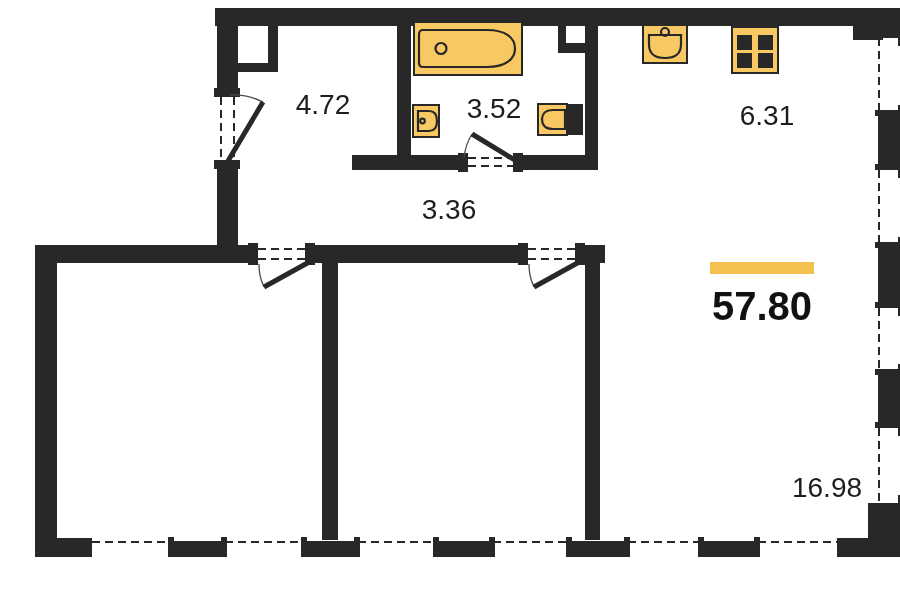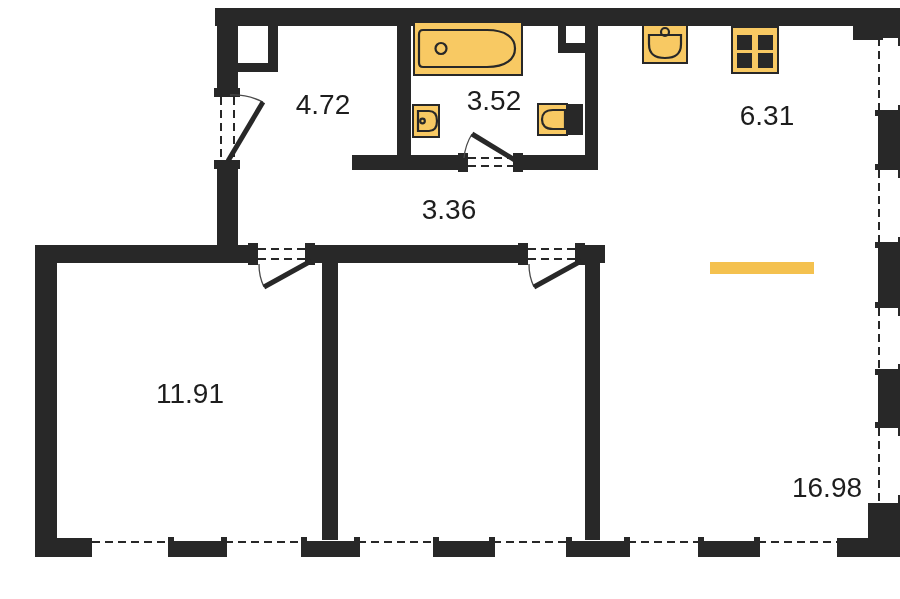--- a/index.html
+++ b/index.html
@@ -200,18 +200,18 @@
       <rect class="burner" x="702" y="35" width="15" height="15"></rect>
       <rect class="burner" x="723" y="35" width="15" height="15"></rect>
       <rect class="burner" x="702" y="53" width="15" height="15"></rect>
       <rect class="burner" x="723" y="53" width="15" height="15"></rect>
     </g>
 
     <rect class="accent" x="675" y="262" width="104" height="12"></rect>
   </svg>
 
   <div class="lbl" style="left:288px;top:105px">4.72</div>
-  <div class="lbl" style="left:459px;top:101px">3.52</div>
+  <div class="lbl" style="left:459px;top:109px">3.52</div>
   <div class="lbl" style="left:732px;top:116px">6.31</div>
   <div class="lbl" style="left:414px;top:210px">3.36</div>
-  <div class="lbl" style="left:155px;top:394px">11.91</div>
   <div class="lbl" style="left:792px;top:488px">16.98</div>
+  <div class="lbl total" style="left:727px;top:306px">57.80</div>
 </div>
 
 </body></html>

